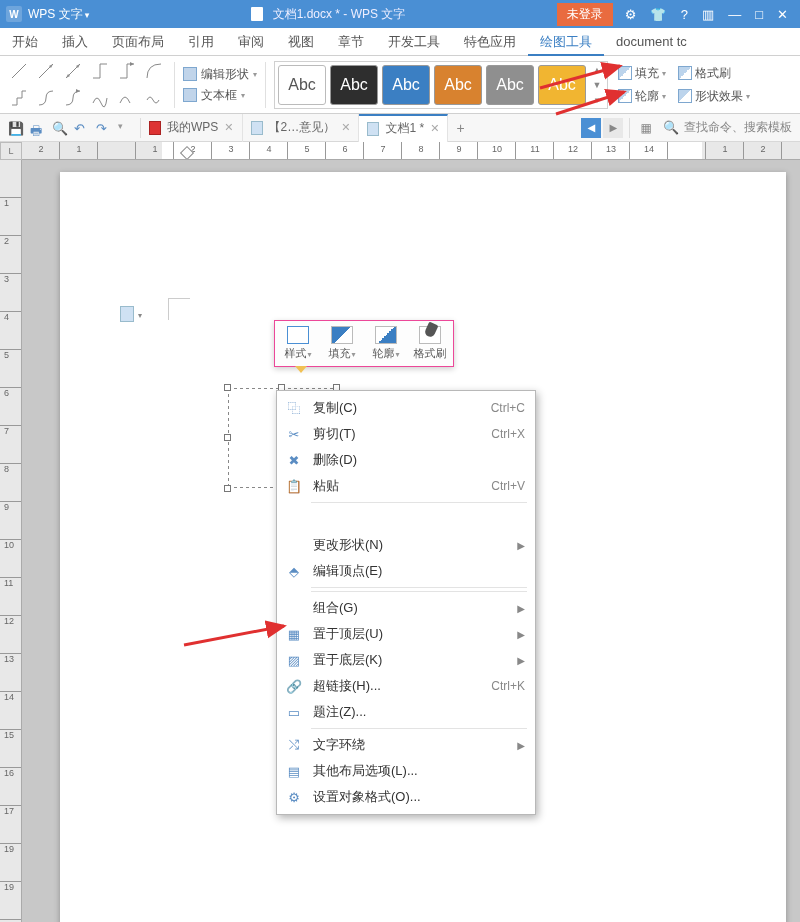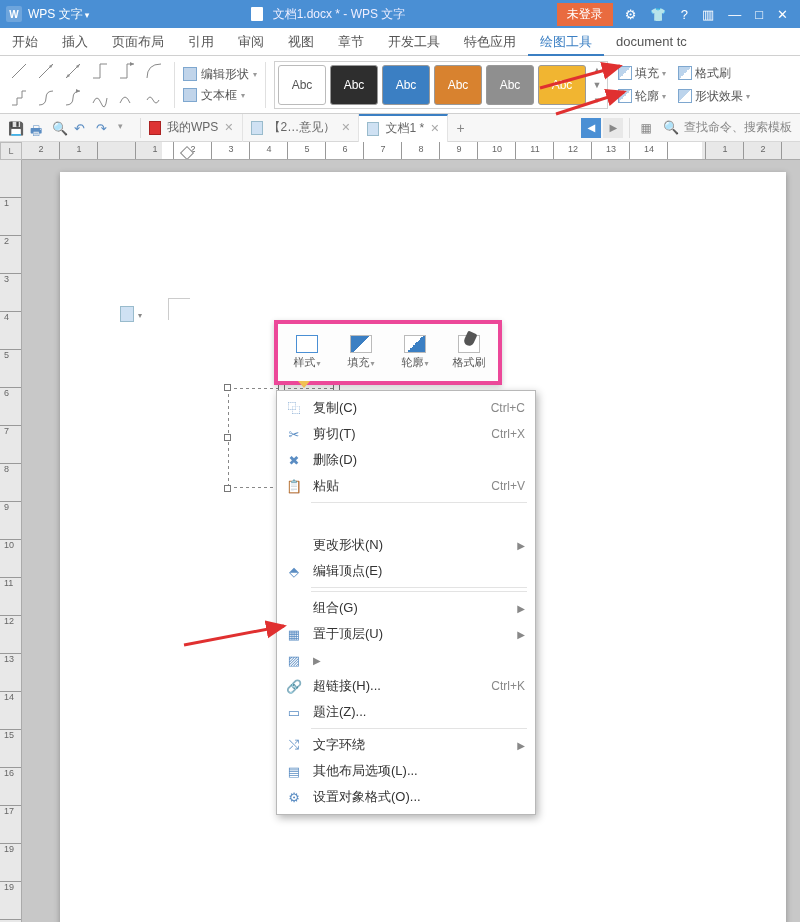--- a/index.html
+++ b/index.html
@@ -24,21 +24,21 @@
 
 .ribbon-body { height: 58px; background: #fff; border-bottom: 1px solid #d0d0d0; display: flex; align-items: center; padding: 4px 6px; gap: 4px; position: relative; }
 .line-gallery { width: 160px; height: 52px; display: grid; grid-template-columns: repeat(6, 1fr); grid-template-rows: repeat(2, 1fr); gap: 2px; align-content: center; }
 .line-gallery div { display:flex; align-items:center; justify-content:center; }
 .line-gallery svg { width: 20px; height: 20px; }
 .divider { width: 1px; height: 46px; background: #e0e0e0; margin: 0 4px; }
 .edit-stack { display: flex; flex-direction: column; gap: 4px; font-size: 12px; color: #555; }
 .edit-stack .row { display: flex; align-items: center; gap: 4px; }
 .edit-stack .ico { width: 14px; height: 14px; background: #c0d4ea; border: 1px solid #7ea7cf; }
 .style-gallery { display: flex; gap: 4px; border: 1px solid #d0d0d0; padding: 3px; }
-.style-gallery .swatch { width: 48px; height: 40px; border-radius: 3px; display: flex; align-items: center; justify-content: center; color: #fff; font-size: 12px; border: 1px solid #999; }
+.style-gallery .swatch { width: 48px; height: 40px; border-radius: 3px; display: flex; align-items: center; justify-content: center; color: #fff; font-size: 16px; border: 1px solid #999; }
 .style-gallery .swatch.light { color: #555; background: #fff; border: 1px solid #bbb; }
 .style-gallery .nav { width: 14px; display:flex; flex-direction:column; justify-content:space-between; align-items:center; color:#888; font-size:9px; }
 .shape-props { display: flex; flex-direction: column; gap: 6px; font-size: 12px; color: #555; margin-left: 6px;}
 .shape-props .col { display: flex; gap: 12px; }
 .shape-props .item { display: flex; align-items: center; gap: 3px; }
 .shape-props .ico2 { width: 14px; height: 14px; border: 1px solid #7ea7cf; background: linear-gradient(135deg,#bcd4ec 50%, #fff 50%); }
 
 
 .doctabs { height: 28px; background: #f7f7f7; border-bottom: 1px solid #d8d8d8; display: flex; align-items: center; font-size: 12px; color: #666; }
 .doctabs .qat { display:flex; gap:8px; padding:0 8px; color:#5b8dc3; font-size:13px; }
@@ -81,21 +81,21 @@
 .shape-sel .h-bl{bottom:-4px;left:-4px;} .shape-sel .h-br{bottom:-4px;right:-4px;}
 .shape-sel .h-t{top:-4px;left:calc(50% - 4px);} .shape-sel .h-b{bottom:-4px;left:calc(50% - 4px);}
 .shape-sel .h-l{top:calc(50% - 4px);left:-4px;} .shape-sel .h-r{top:calc(50% - 4px);right:-4px;}
 .shape-sel .edge { position:absolute; background:repeating-linear-gradient(to right,#888 0,#888 3px,transparent 3px,transparent 6px);}
 .shape-sel .edge.te,.shape-sel .edge.be{left:0;right:0;height:1px;}
 .shape-sel .edge.te{top:0;} .shape-sel .edge.be{bottom:0;}
 .shape-sel .edge.le,.shape-sel .edge.re{top:0;bottom:0;width:1px; background:repeating-linear-gradient(to bottom,#888 0,#888 3px,transparent 3px,transparent 6px);}
 .shape-sel .edge.le{left:0;} .shape-sel .edge.re{right:0;}
 
 
-.minitb { position:absolute; top:148px; left:214px; background:#fdfdfd; border:4px solid #ec4899; box-shadow:0 2px 6px rgba(0,0,0,0.2); display:flex; padding:9px; gap:14px; }
+.minitb { position:absolute; top:148px; left:214px; background:#fdfdfd; border:1px solid #ec4899; box-shadow:0 2px 6px rgba(0,0,0,0.2); display:flex; padding:3px; gap:4px; }
 .minitb .mbtn { width:40px; display:flex; flex-direction:column; align-items:center; gap:2px; font-size:11px; color:#555; padding:2px 0;}
 .minitb .mbtn .mico { width:22px; height:18px; border:1px solid #bbb; background:#fff; position:relative;}
 .minitb .mbtn:nth-child(1) .mico{ border-color:#4a8fd4;}
 .minitb .mbtn:nth-child(2) .mico{ background:linear-gradient(135deg,#3b7fc3 50%,#fff 50%);}
 .minitb .mbtn:nth-child(3) .mico{ background:linear-gradient(135deg,#fff 50%,#3b7fc3 50%);}
 .minitb .mbtn:nth-child(4) .mico{ background:#fff;}
 .minitb .mbtn:nth-child(4) .mico::after{content:"";position:absolute;top:-4px;left:6px;width:10px;height:14px;background:#555;border-radius:2px 2px 6px 6px;transform:rotate(25deg);}
 .minitb .mbtn .mlabel .dd{font-size:8px; margin-left:1px; color:#999;}
 .minitb .ptr { position:absolute; bottom:-7px; left:20px; width:0;height:0;border-left:6px solid transparent;border-right:6px solid transparent;border-top:7px solid #f1c154;}
 
@@ -447,20 +447,21 @@
           <div class="mlabel3">组合(G)</div>
           <div class="sub">▶</div>
         </div>
         <div class="mi">
           <div class="mico3">▦</div>
           <div class="mlabel3">置于顶层(U)</div>
           <div class="sub">▶</div>
         </div>
         <div class="mi">
           <div class="mico3">▨</div>
+          <div class="mlabel3">置于底层(K)</div>
           <div class="sub">▶</div>
         </div>
         <div class="mi">
           <div class="mico3">🔗</div>
           <div class="mlabel3">超链接(H)...</div>
           <div class="short">Ctrl+K</div>
         </div>
         <div class="mi">
           <div class="mico3">▭</div>
           <div class="mlabel3">题注(Z)...</div>

